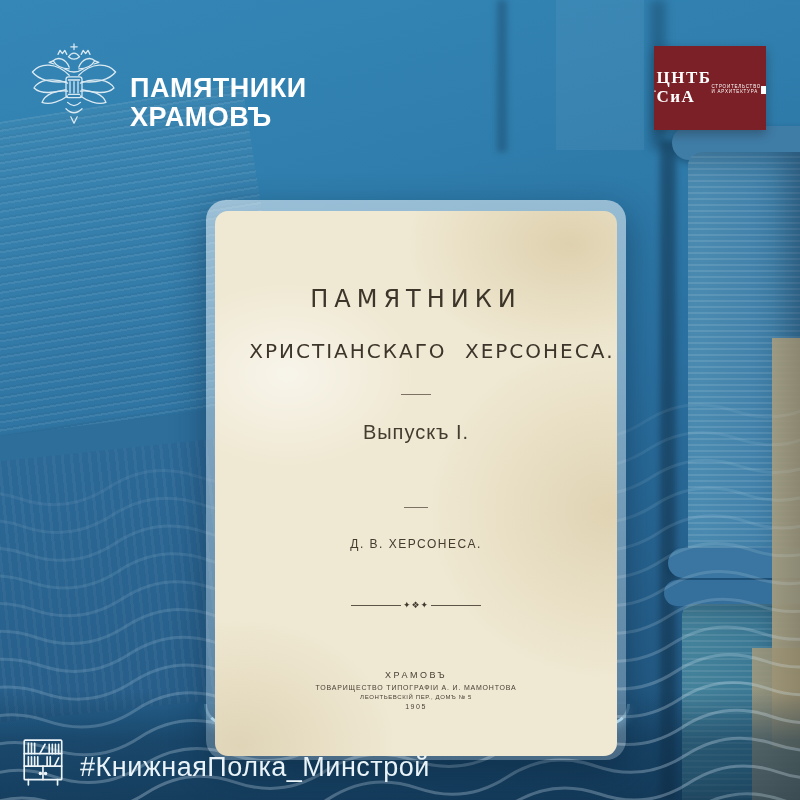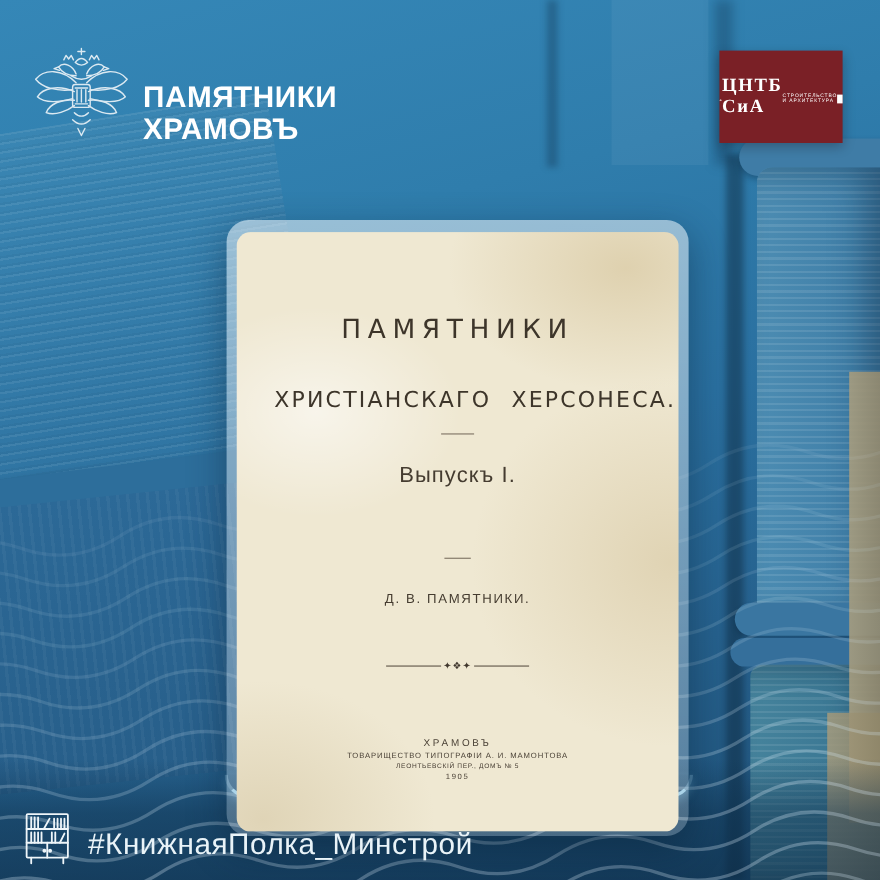--- a/index.html
+++ b/index.html
@@ -44,21 +44,21 @@
     box-shadow:0 12px 34px rgba(8,34,55,.45);margin-top:48px;}
   .paper{position:absolute;inset:11px 9px 4px 9px;border-radius:13px;color:#41382e;
     background:
       radial-gradient(260px 180px at 88% 6%,rgba(206,186,140,.5),transparent 62%),
       radial-gradient(300px 280px at 98% 55%,rgba(203,183,138,.42),transparent 60%),
       radial-gradient(260px 210px at 6% 98%,rgba(198,180,138,.38),transparent 60%),
       radial-gradient(220px 160px at 18% 30%,rgba(255,255,255,.55),transparent 60%),
       #efe8d2;}
   .paper > div{position:absolute;left:0;right:0;text-align:center;}
   .t-title{top:74px;font-size:24px;letter-spacing:6px;color:#3d352a;font-family:"DejaVu Sans",sans-serif;}
-  .t-sub{top:140px;font-size:20px;letter-spacing:2px;word-spacing:10px;color:#3d352a;font-family:"DejaVu Sans",sans-serif;padding-left:32px;}
+  .t-sub{top:128px;font-size:20px;letter-spacing:2px;word-spacing:10px;color:#3d352a;font-family:"DejaVu Sans",sans-serif;padding-left:32px;}
   .rule{height:1px;width:30px;left:50% !important;right:auto !important;transform:translateX(-50%);background:#7c7162;}
   .r1{top:183px;}
   .r2{top:296px;width:24px;}
   .t-issue{top:210px;font-size:20px;letter-spacing:1px;color:#453c30;}
   .t-volume{top:250px;font-size:17px;letter-spacing:1.5px;word-spacing:8px;color:#3d352a;font-family:"DejaVu Sans",sans-serif;}
   .t-author{top:326px;font-size:12px;letter-spacing:1.5px;color:#453c30;}
   .ornament{top:390px;display:flex;align-items:center;width:130px;left:50% !important;right:auto !important;transform:translateX(-50%);}
   .ornament .ln{flex:1;height:1px;background:#5d5346;}
   .ornament .glyph{font-size:9px;line-height:9px;padding:0 2px;color:#41382e;letter-spacing:1px;}
   .imprint{top:458px;line-height:1.5;color:#4a4136;}
@@ -129,21 +129,21 @@
 
   <div class="glow-line"></div>
 
   <div class="scan-card">
     <div class="paper">
       <div class="t-title">ПАМЯТНИКИ</div>
       <div class="t-sub">ХРИСТІАНСКАГО ХЕРСОНЕСА.</div>
       <div class="rule r1"></div>
       <div class="t-issue">Выпускъ I.</div>
       <div class="rule r2"></div>
-      <div class="t-author">Д. В. ПАМЯТНИКИ.</div>
+      <div class="t-author">Д. В. ХЕРСОНЕСА.</div>
       <div class="ornament">
         <span class="ln"></span>
         <span class="glyph">✦❖✦</span>
         <span class="ln"></span>
       </div>
       <div class="imprint">
         <div class="imp-city">ХРАМОВЪ</div>
         <div class="imp-pub">ТОВАРИЩЕСТВО ТИПОГРАФІИ А. И. МАМОНТОВА</div>
         <div class="imp-addr">ЛЕОНТЬЕВСКІЙ ПЕР., ДОМЪ № 5</div>
         <div class="imp-year">1905</div>

